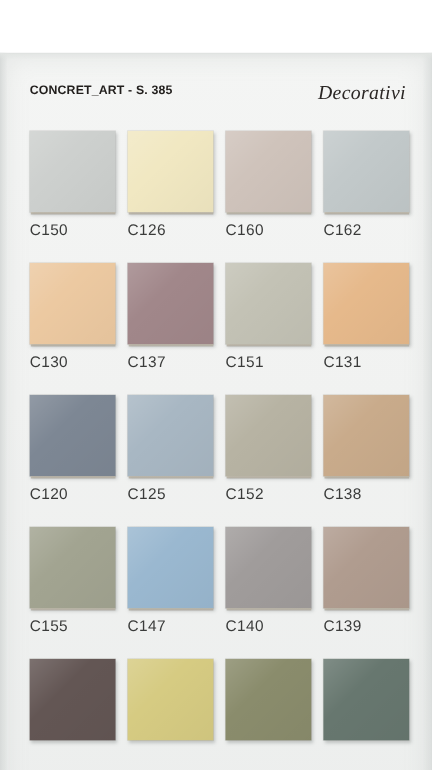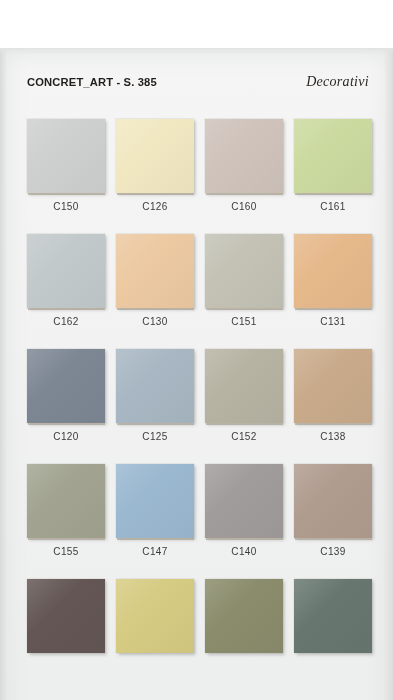--- a/index.html
+++ b/index.html
@@ -76,21 +76,21 @@
     letter-spacing: 0.15px;
     color: #211e1c;
     white-space: nowrap;
   }
   .brand-logo {
     position: absolute;
     right: 24px;
     top: -2px;
     font-family: "Liberation Serif", serif;
     font-style: italic;
-    font-size: 14px;
+    font-size: 18px;
     font-weight: 400;
     letter-spacing: 0.3px;
     color: #2b2725;
     white-space: nowrap;
   }
 
   
   .grid {
     position: absolute;
     left: 27px;
@@ -128,23 +128,23 @@
     background: linear-gradient(180deg, rgba(190,180,160,0.85), rgba(150,144,132,0.55));
   }
   .chip-sheen {
     position: absolute;
     inset: 0;
     background: linear-gradient(135deg, rgba(255,255,255,0.16) 0%, rgba(255,255,255,0.0) 38%, rgba(0,0,0,0.035) 100%);
     pointer-events: none;
   }
   .chip-label {
     margin-top: 6px;
-    text-align: center;
+    text-align: left;
     font-family: "Liberation Sans", sans-serif;
-    font-size: 10px;
+    font-size: 14px;
     font-weight: 400;
     letter-spacing: 0.35px;
     color: #3a3b3a;
   }
 
   
   .footer-mark {
     position: absolute;
     left: 50%;
     transform: translateX(-50%);
@@ -192,44 +192,44 @@
         <div class="chip-wrap">
           <div class="chip" style="background: rgb(207, 195, 187);">
             <div class="chip-sheen"></div>
           </div>
           <div class="chip-edge"></div>
         </div>
         <div class="chip-label">C160</div>
       </div>
       <div class="cell">
         <div class="chip-wrap">
-          <div class="chip" style="background: rgb(203, 218, 159);">
-            <div class="chip-sheen"></div>
-          </div>
-          <div class="chip-edge"></div>
-        </div>
-        <div class="chip-label">C161</div>
-      </div>
-      <div class="cell">
-        <div class="chip-wrap">
           <div class="chip" style="background: rgb(194, 201, 202);">
             <div class="chip-sheen"></div>
           </div>
           <div class="chip-edge"></div>
         </div>
         <div class="chip-label">C162</div>
       </div>
       <div class="cell">
         <div class="chip-wrap">
           <div class="chip" style="background: rgb(236, 201, 161);">
             <div class="chip-sheen"></div>
           </div>
           <div class="chip-edge"></div>
         </div>
         <div class="chip-label">C130</div>
+      </div>
+      <div class="cell">
+        <div class="chip-wrap">
+          <div class="chip" style="background: rgb(161, 135, 138);">
+            <div class="chip-sheen"></div>
+          </div>
+          <div class="chip-edge"></div>
+        </div>
+        <div class="chip-label">C137</div>
       </div>
       <div class="cell">
         <div class="chip-wrap">
           <div class="chip" style="background: rgb(195, 194, 181);">
             <div class="chip-sheen"></div>
           </div>
           <div class="chip-edge"></div>
         </div>
         <div class="chip-label">C151</div>
       </div>

